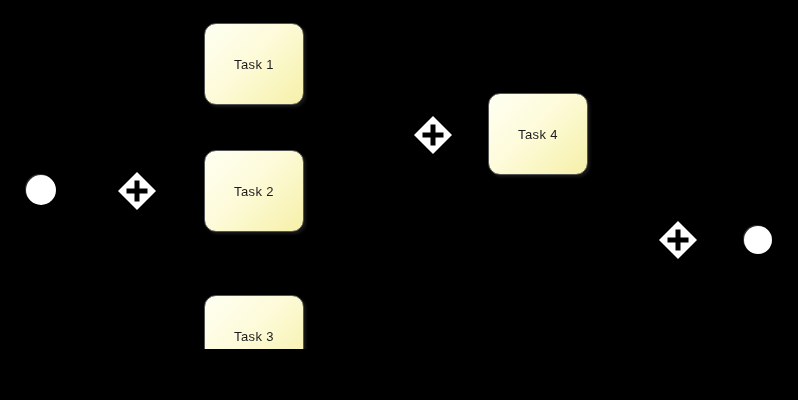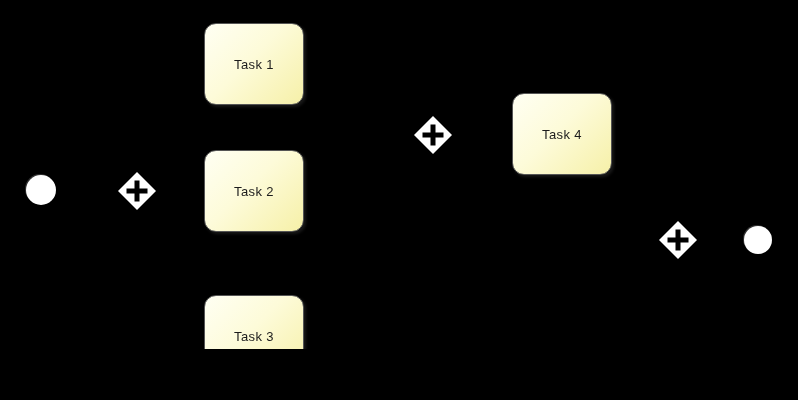--- a/index.html
+++ b/index.html
@@ -46,21 +46,21 @@
     background:linear-gradient(135deg,var(--task-top) 0%,#fdfbd9 45%,var(--task-bottom) 100%);
     border:1px solid var(--task-border);
     box-shadow:2px 2px 3px rgba(70,70,70,.35);
     display:flex;
     align-items:center;
     justify-content:center;
   }
   .task-1{left:204px;top:23px;}
   .task-2{left:204px;top:150px;text-align:center;}
   .task-3{left:204px;top:295px;text-align:center;}
-  .task-4{left:512px;top:93px;text-align:center;}
+  .task-4{left:488px;top:93px;text-align:center;}
   .task-label{
     font-size:13px;
     letter-spacing:.4px;
     color:var(--task-text);
     user-select:none;
   }
 </style>
 </head>
 <body>
 

